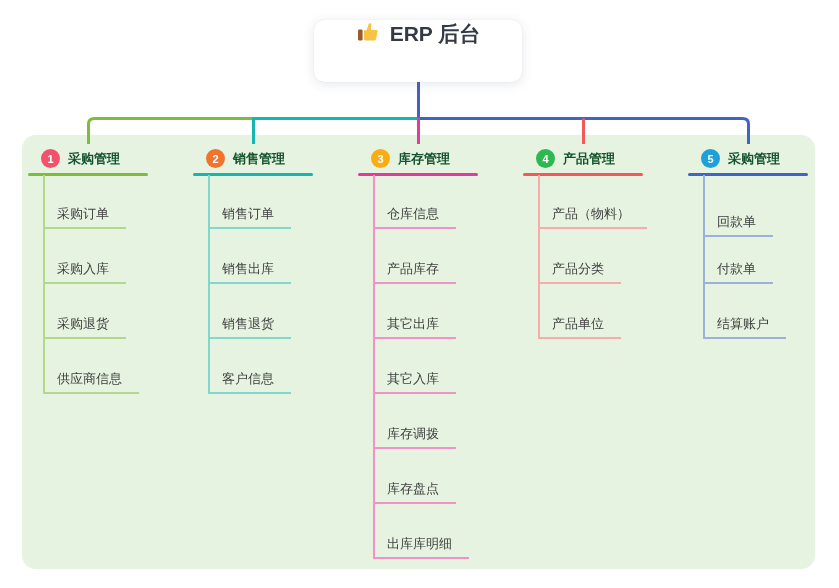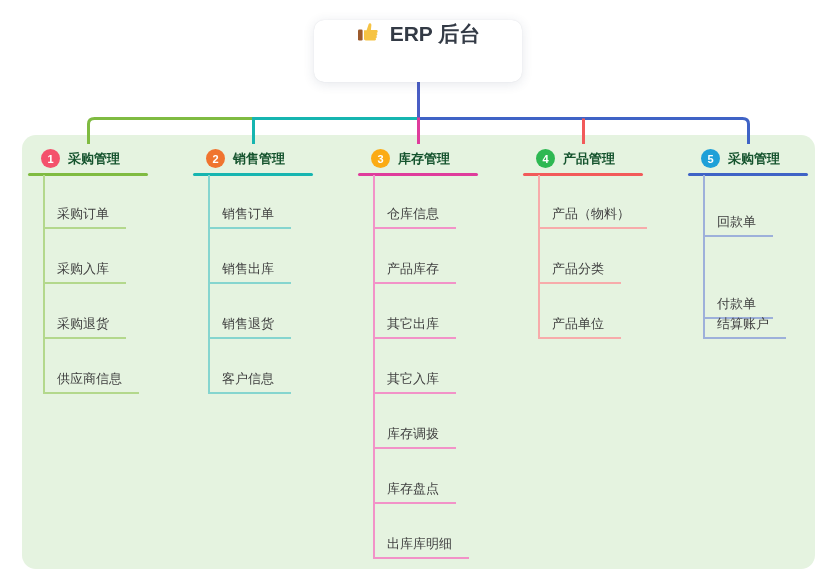--- a/index.html
+++ b/index.html
@@ -124,18 +124,18 @@
         <div class="item" style="top: 166px; border-bottom-color: rgb(247, 171, 171);">产品单位</div>
       </div>
       <div class="branch" style="left: 688px; top: 147px;">
     <div class="branch-header">
       <span class="badge" style="background: rgb(30, 160, 216);">5</span>
       <span class="branch-label">采购管理</span>
     </div>
     <div class="branch-underline" style="background: rgb(63, 99, 198);"></div>
     <div class="stem" style="background: rgb(157, 176, 218); height: 164px;"></div>
   <div class="item" style="top: 64px; border-bottom-color: rgb(157, 176, 218);">回款单</div>
-        <div class="item" style="top: 111px; border-bottom-color: rgb(157, 176, 218); margin-top: 35px;">付款单</div>
+        <div class="item" style="top: 111px; border-bottom-color: rgb(157, 176, 218);">付款单</div>
         <div class="item" style="top: 166px; border-bottom-color: rgb(157, 176, 218);">结算账户</div>
       </div>
     </div>
 
 </div>
 
 </body></html>

